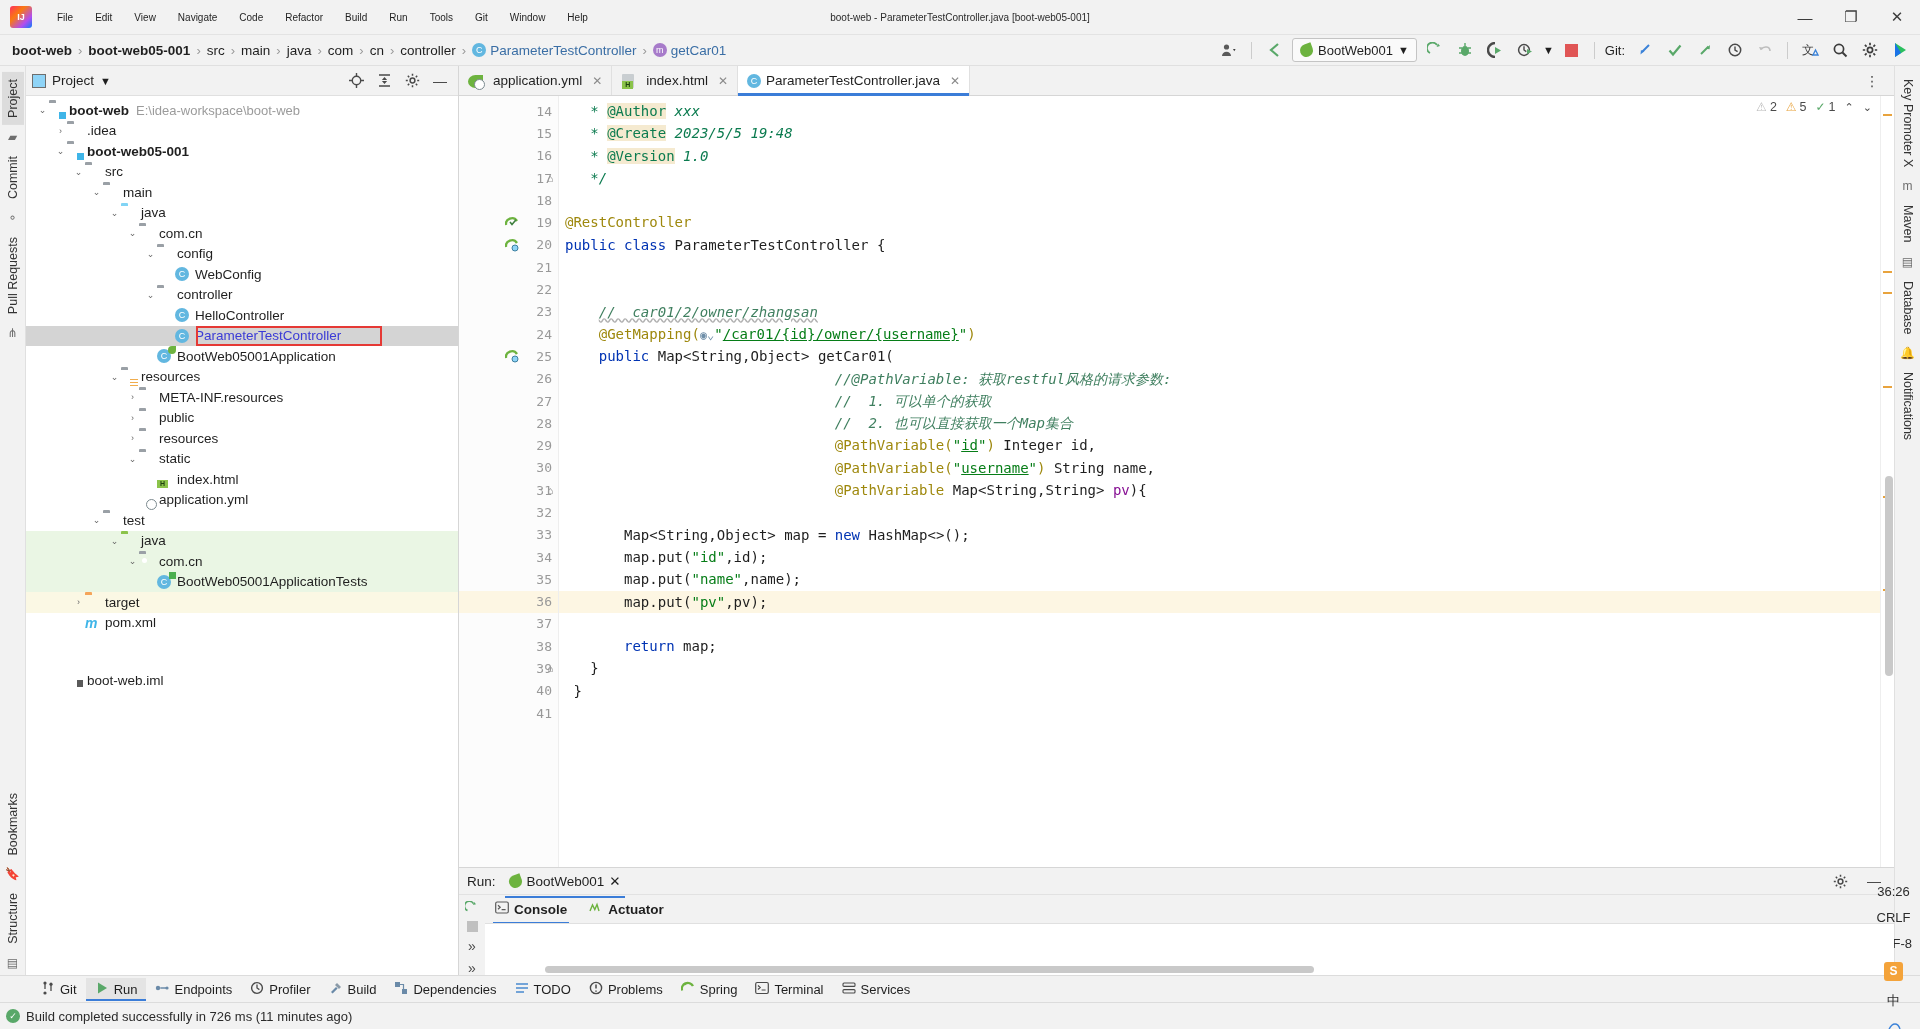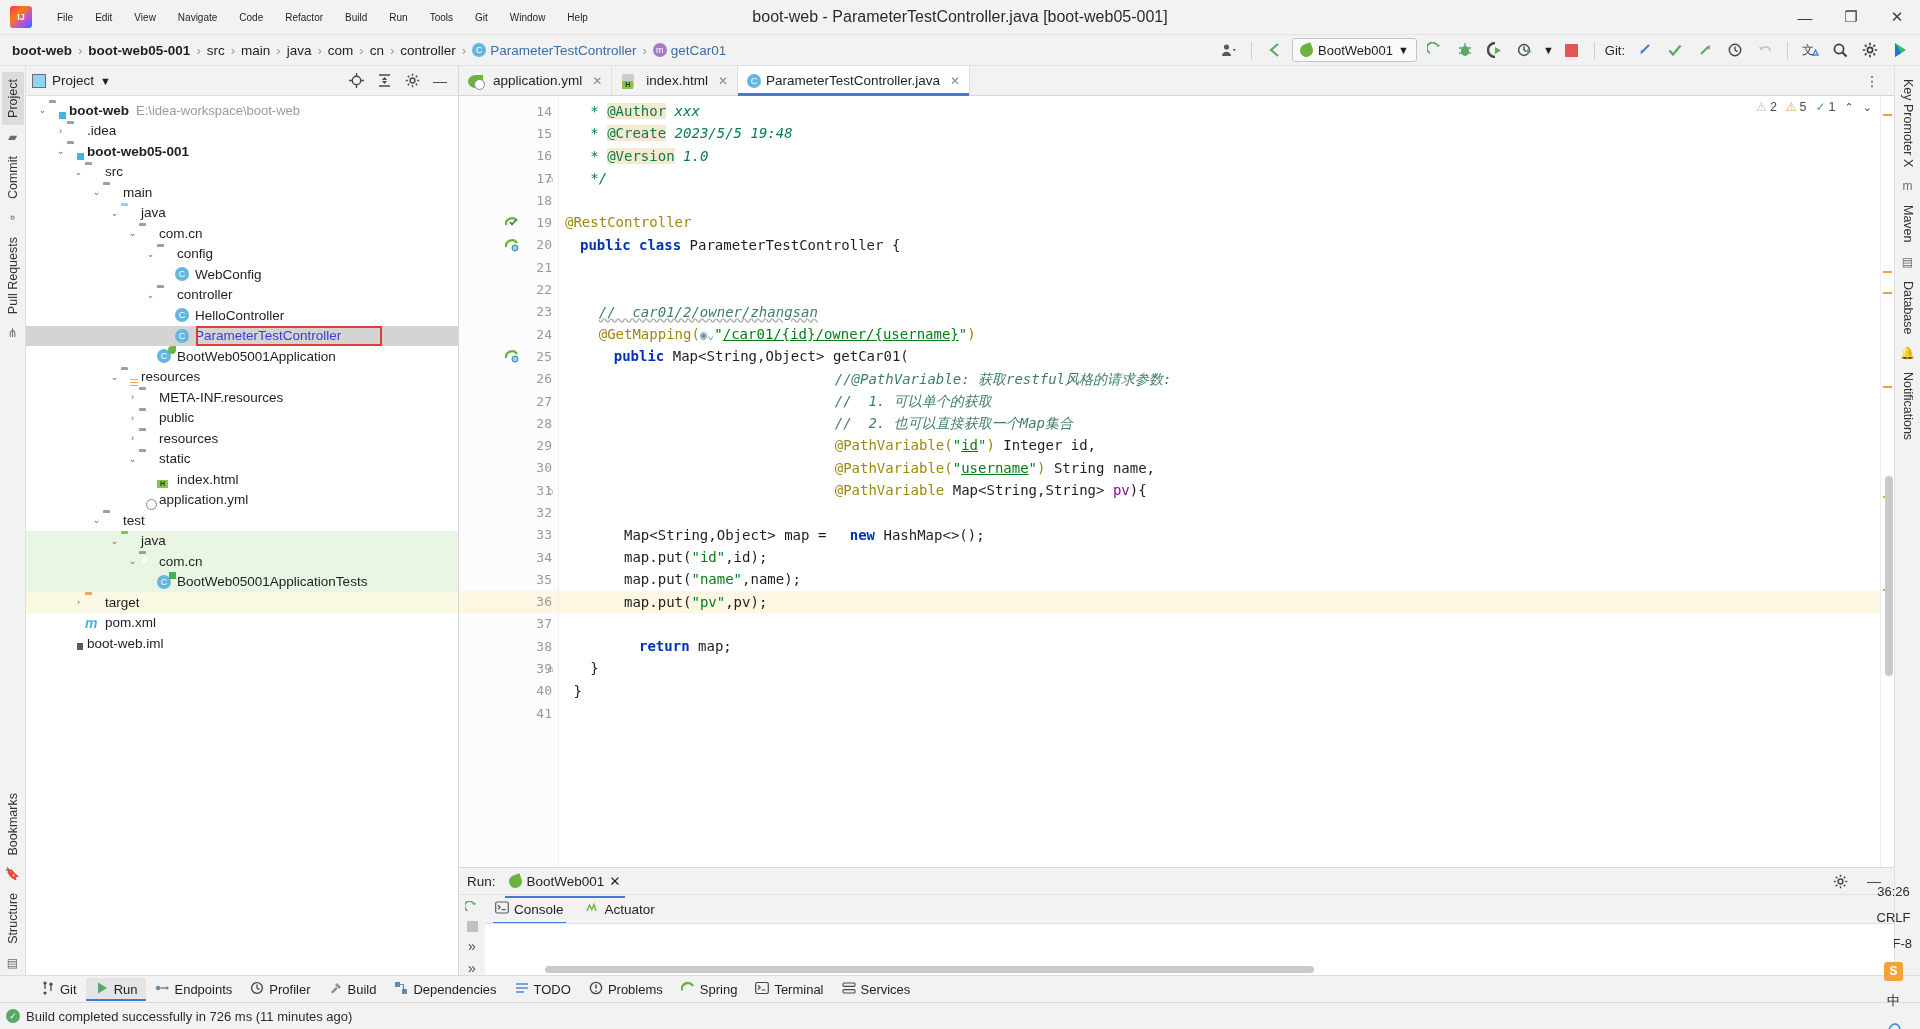--- a/index.html
+++ b/index.html
@@ -28,21 +28,21 @@
   .ij-logo::after {
     content: "IJ"; position: absolute; inset: 0; color: #fff;
     font-size: 9px; font-weight: bold; display: flex; align-items: center; justify-content: center;
   }
   .menu { display: flex; align-items: center; gap: 0px; }
   .menu-item {
     padding: 4px 11px; font-size: 10px; color: #1f1f1f; cursor: default; white-space: nowrap;
   }
   .win-title {
     position: absolute; left: 0; right: 0; text-align: center;
-    font-size: 16px; color: #2b2b2b; pointer-events: none;
+    font-size: 10px; color: #2b2b2b; pointer-events: none;
   }
   .win-ctrls { margin-left: auto; display: flex; align-items: center; z-index: 2; }
   .win-btn {
     width: 46px; height: 34px; display: flex; align-items: center; justify-content: center;
     font-size: 15px; color: #3c3c3c;
   }
 
   
   .navbar {
     height: 31px; display: flex; align-items: center; padding-left: 8px;
@@ -185,21 +185,21 @@
   .gfold { position: absolute; left: 88px; color: #9b9b9b; font-size: 10px; }
   .bulb { position:absolute; left: 108px; color: #f2c200; font-size: 14px; }
 
   .code {
     flex: 1; position: relative; overflow: hidden;
     font-family: "DejaVu Sans Mono", monospace; font-size: 14px; padding-top: 4px;
     line-height: 22.3px; white-space: pre;
   }
   .cl { height: 22.3px; padding-left: 6px; }
   .cl.cur { background: #fdf6e3; }
-  .kw { color: #0033b3; font-weight: bold; margin-left: 15px; }
+  .kw { color: #0033b3; font-weight: normal; }
   .anno { color: #9e880d; }
   .str { color: #067d17; }
   .jdoc { color: #0b7b4f; font-style: italic; }
   .jdoc-tag { color: #0b7b4f; background: #f5ead0; }
   .cmt-green { color: #3f7f5f; font-style: italic; }
   .ident { color: #1f1f1f; }
   .field { color: #871094; }
   .ulink { text-decoration: underline; color: #067d17; }
   .wavy { text-decoration: underline; text-decoration-style: wavy; text-decoration-color: #b0b0b0; }
   .globe { color: #6e8ea8; font-size: 12px; }
@@ -224,21 +224,21 @@
   .run-head { height: 27px; display: flex; align-items: center; gap: 9px; padding: 0 8px; border-bottom: 1px solid #e2e2e2;}
   .run-label { font-size: 13.5px; }
   .run-tab {
     display: flex; align-items: center; gap: 5px; font-size: 13.5px; padding: 3px 4px; position: relative;
   }
   .run-tab.active::after { content:""; position:absolute; left:0; right:0; bottom:-6px; height:2px; background:#3b7dd8;}
   .run-head-right { margin-left: auto; display: flex; align-items: center; gap: 10px; }
   .run-body { flex: 1; display: flex; min-height: 0; }
   .run-sidebar { width: 26px; display:flex; flex-direction:column; align-items:center; gap:6px; padding-top:6px; flex:none;}
   .run-tabs2 { display: flex; align-items: center; gap: 18px; height: 28px; padding-left: 8px; }
-  .rt { display: flex; align-items: center; gap: 5px; font-size: 13.5px; padding: 3px 2px; position: relative; }
+  .rt { display: flex; align-items: center; gap: 5px; font-size: 13.5px; padding: 3px 2px; position: relative; font-weight: bold; }
   .rt.active::after { content:""; position:absolute; left:0; right:0; bottom:-4px; height:2px; background:#3b7dd8;}
   .console-area { flex:1; background: #fff; border-top: 1px solid #e0e0e0; position: relative; }
   .console-hscroll { position:absolute; left: 60px; right: 580px; bottom: 2px; height: 7px; background:#c9c9c9; border-radius:4px;}
 
   
   .toolbar-bottom {
     height: 27px; display: flex; align-items: center; gap: 0px;
     background: #f2f2f2; border-top: 1px solid #dcdcdc; flex: none; padding-left: 32px;
   }
   .tb-item { display: flex; align-items: center; gap: 5px; padding: 3px 9px; font-size: 13px; position: relative;}
@@ -604,21 +604,21 @@
           <div class="row yellowbg" style="padding-left: 46px;">
             <span class="arrow">›</span>
             <span class="ic"><span class="folder orange"></span></span>
             <span class="lbl">target</span>
           </div>
           <div class="row" style="padding-left: 46px;">
             <span class="arrow none"></span>
             <span class="ic"><span class="mvn">m</span></span>
             <span class="lbl">pom.xml</span>
           </div>
-          <div class="row" style="padding-left: 28px;">
+          <div class="row" style="padding-left: 28px; margin-top: 37px;">
             <span class="arrow none"></span>
             <span class="ic"><span class="filedoc iml"></span></span>
             <span class="lbl">boot-web.iml</span>
           </div>
         </div>
     </div>
 
     <div class="editor-col">
       <div class="tabs-row">
         <div class="etab">

